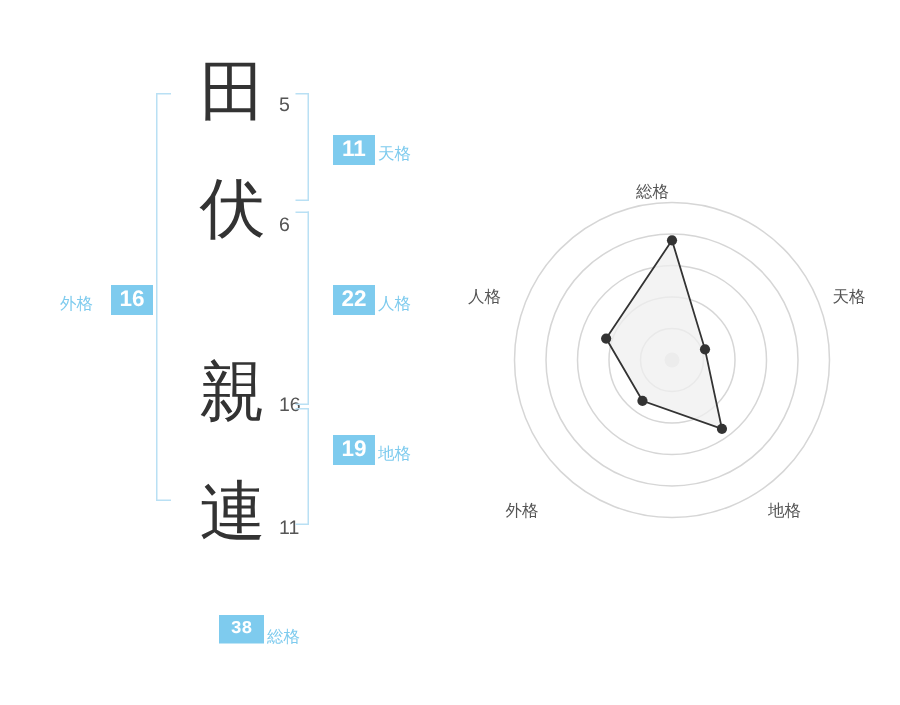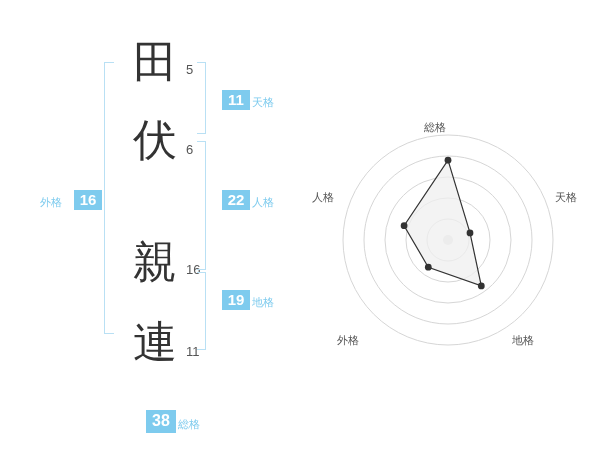--- a/index.html
+++ b/index.html
@@ -133,21 +133,21 @@
     <div class="bracket br-h" style="left:197px; top:269px; width:9px; height:0;"></div>
     <div class="kaku-box" style="left:222px; top:190px;">22</div>
     <div class="kaku-label" style="left:252px; top:195px;">人格</div>
 
     <div class="bracket br-right" style="left:205px; top:272px; width:0; height:78px;"></div>
     <div class="bracket br-h" style="left:197px; top:272px; width:9px; height:0;"></div>
     <div class="bracket br-h" style="left:197px; top:349px; width:9px; height:0;"></div>
     <div class="kaku-box" style="left:222px; top:290px;">19</div>
     <div class="kaku-label" style="left:252px; top:295px;">地格</div>
 
-    <div class="kaku-box" style="left:146px; top:410px; font-size:16px; padding:3px 6px 4px 6px;">38</div>
+    <div class="kaku-box" style="left:146px; top:410px; font-size:12px; padding:3px 6px 4px 6px;font-family:Liberation Mono, monospace;">38</div>
     <div class="kaku-label" style="left:178px; top:417px;">総格</div>
   </div>
 
   <div class="radar-wrap">
     <svg id="radar-svg" width="300" height="290" viewBox="0 0 300 290">
         <circle cx="148" cy="135" r="105" fill="none" stroke="#d6d6d6" stroke-width="1"></circle>
         <circle cx="148" cy="135" r="84" fill="none" stroke="#d6d6d6" stroke-width="1"></circle>
         <circle cx="148" cy="135" r="63" fill="none" stroke="#d6d6d6" stroke-width="1"></circle>
         <circle cx="148" cy="135" r="42" fill="none" stroke="#d6d6d6" stroke-width="1"></circle>
         <circle cx="148" cy="135" r="21" fill="none" stroke="#d6d6d6" stroke-width="1"></circle>

